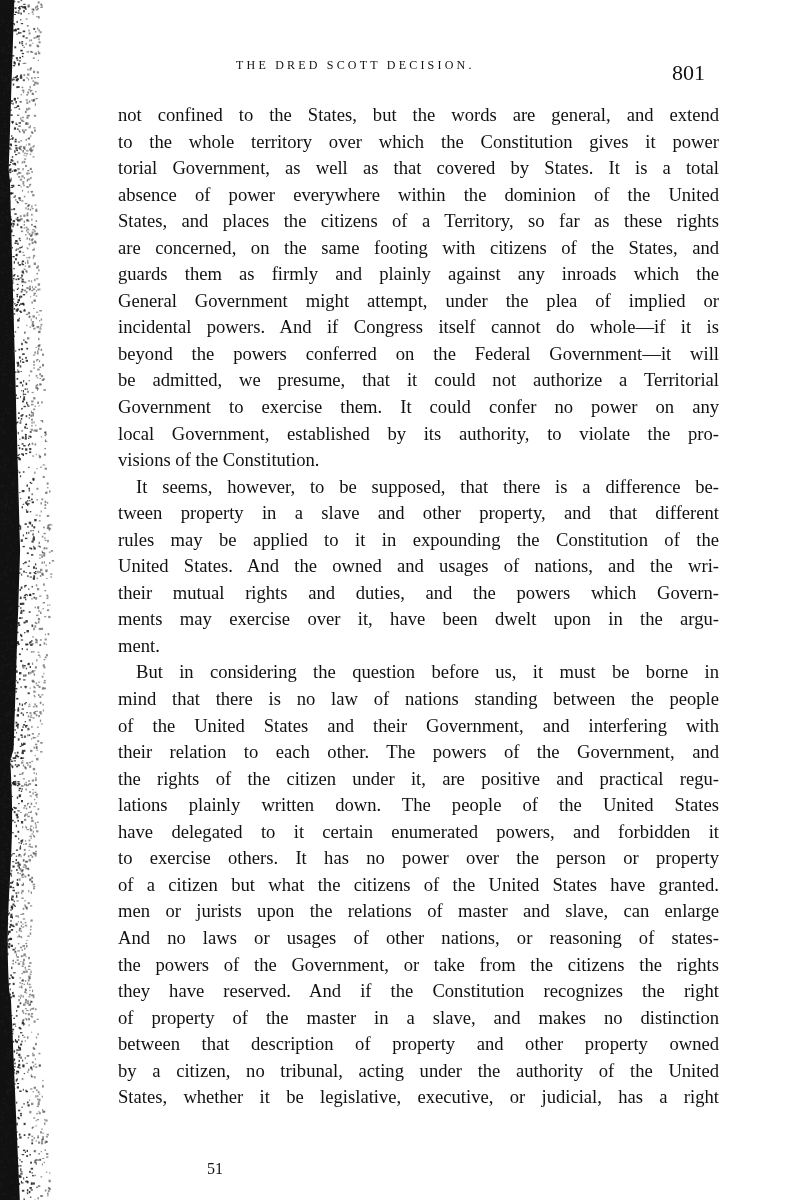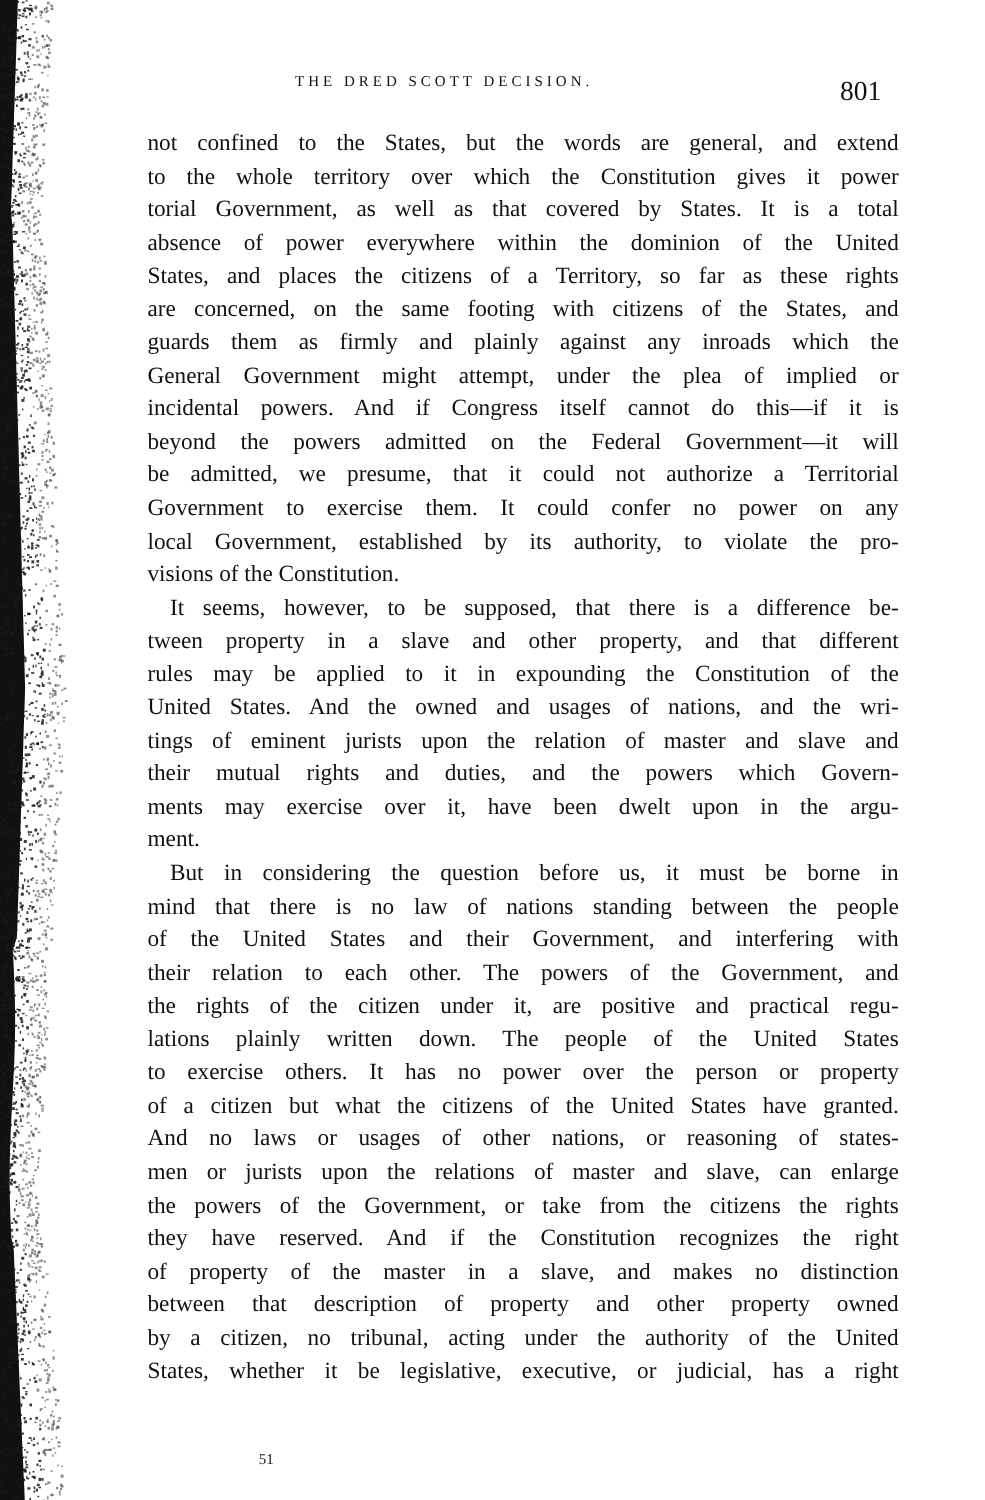--- a/index.html
+++ b/index.html
@@ -57,21 +57,21 @@
     .line.last {
       text-align-last: left;
     }
     .line.indent {
       padding-left: 18px;
     }
     .signature {
       position: absolute;
       top: 1160px;
       left: 207px;
-      font-size: 12px;
+      font-size: 16px;
       color: #111;
     }
   </style>
 </head>
 <body>
 
 <div class="gutter">
   <svg id="gutter-svg" width="70" height="1200" xmlns="http://www.w3.org/2000/svg">
       <path d="M0,0 L14.3,0 L14.0,10 L13.6,20 L13.3,30 L13.0,40 L12.7,50 L12.3,60 L12.0,70 L11.7,80 L11.3,90 L11.0,100 L10.7,110 L10.3,120 L10.0,130 L9.7,140 L9.4,150 L9.0,160 L8.7,170 L9.9,180 L10.2,190 L10.5,200 L10.7,210 L11.0,220 L11.3,230 L11.6,240 L11.8,250 L12.1,260 L12.4,270 L12.7,280 L12.9,290 L13.2,300 L13.5,310 L13.8,320 L14.0,330 L14.3,340 L14.6,350 L14.9,360 L15.1,370 L15.4,380 L15.7,390 L16.0,400 L16.2,410 L16.5,420 L16.8,430 L17.1,440 L17.3,450 L17.6,460 L17.9,470 L18.2,480 L18.4,490 L18.7,500 L19.0,510 L19.3,520 L19.5,530 L19.8,540 L20.1,550 L19.8,560 L19.5,570 L19.1,580 L18.8,590 L18.5,600 L18.2,610 L17.8,620 L17.5,630 L17.2,640 L16.8,650 L16.5,660 L16.2,670 L15.8,680 L15.5,690 L15.2,700 L14.9,710 L14.5,720 L14.2,730 L13.9,740 L13.5,750 L10.2,760 L10.8,770 L11.2,780 L11.6,790 L11.9,800 L12.1,810 L12.1,820 L12.0,830 L11.7,840 L11.4,850 L10.9,860 L10.4,870 L9.9,880 L9.3,890 L8.8,900 L8.4,910 L8.0,920 L7.8,930 L7.7,940 L7.7,950 L7.9,960 L8.2,970 L8.6,980 L9.1,990 L11.0,1000 L11.4,1010 L11.9,1020 L12.3,1030 L12.8,1040 L13.2,1050 L13.6,1060 L14.1,1070 L14.5,1080 L15.0,1090 L15.4,1100 L15.8,1110 L16.3,1120 L16.7,1130 L17.2,1140 L17.6,1150 L18.0,1160 L18.5,1170 L18.9,1180 L19.4,1190 L19.8,1200 L0,1200 Z" fill="#111"></path>
       <rect x="28.2" y="588.5" width="1.2" height="1.4" fill="#1a1a1a" opacity="0.85"></rect>
@@ -2683,48 +2683,48 @@
 <div class="body-text" id="body-text">
     <div>
       <div class="line">not confined to the States, but the words are general, and extend</div>
       <div class="line">to the whole territory over which the Constitution gives it power</div>
       <div class="line">torial Government, as well as that covered by States. It is a total</div>
       <div class="line">absence of power everywhere within the dominion of the United</div>
       <div class="line">States, and places the citizens of a Territory, so far as these rights</div>
       <div class="line">are concerned, on the same footing with citizens of the States, and</div>
       <div class="line">guards them as firmly and plainly against any inroads which the</div>
       <div class="line">General Government might attempt, under the plea of implied or</div>
-      <div class="line">incidental powers. And if Congress itself cannot do this—if it is</div>
-      <div class="line">beyond the powers admitted on the Federal Government—it will</div>
+      <div class="line">incidental powers. And if Congress itself cannot do whole—if it is</div>
+      <div class="line">beyond the powers conferred on the Federal Government—it will</div>
       <div class="line">be admitted, we presume, that it could not authorize a Territorial</div>
       <div class="line">Government to exercise them. It could confer no power on any</div>
       <div class="line">local Government, established by its authority, to violate the pro-</div>
       <div class="line last">visions of the Constitution.</div>
     </div>
     <div>
       <div class="line indent">It seems, however, to be supposed, that there is a difference be-</div>
       <div class="line">tween property in a slave and other property, and that different</div>
       <div class="line">rules may be applied to it in expounding the Constitution of the</div>
       <div class="line">United States. And the owned and usages of nations, and the wri-</div>
-      <div class="line">tings of eminent jurists upon the relation of master and slave and</div>
       <div class="line">their mutual rights and duties, and the powers which Govern-</div>
       <div class="line">ments may exercise over it, have been dwelt upon in the argu-</div>
       <div class="line last">ment.</div>
     </div>
     <div>
       <div class="line indent">But in considering the question before us, it must be borne in</div>
       <div class="line">mind that there is no law of nations standing between the people</div>
       <div class="line">of the United States and their Government, and interfering with</div>
       <div class="line">their relation to each other. The powers of the Government, and</div>
       <div class="line">the rights of the citizen under it, are positive and practical regu-</div>
       <div class="line">lations plainly written down. The people of the United States</div>
+      <div class="line">have delegated to it certain enumerated powers, and forbidden it</div>
       <div class="line">to exercise others. It has no power over the person or property</div>
       <div class="line">of a citizen but what the citizens of the United States have granted.</div>
+      <div class="line">men or jurists upon the relations of master and slave, can enlarge</div>
       <div class="line">And no laws or usages of other nations, or reasoning of states-</div>
-      <div class="line">men or jurists upon the relations of master and slave, can enlarge</div>
       <div class="line">the powers of the Government, or take from the citizens the rights</div>
       <div class="line">they have reserved. And if the Constitution recognizes the right</div>
       <div class="line">of property of the master in a slave, and makes no distinction</div>
       <div class="line">between that description of property and other property owned</div>
       <div class="line">by a citizen, no tribunal, acting under the authority of the United</div>
       <div class="line">States, whether it be legislative, executive, or judicial, has a right</div>
     </div>
   </div>
 
 <div class="signature">51</div>

